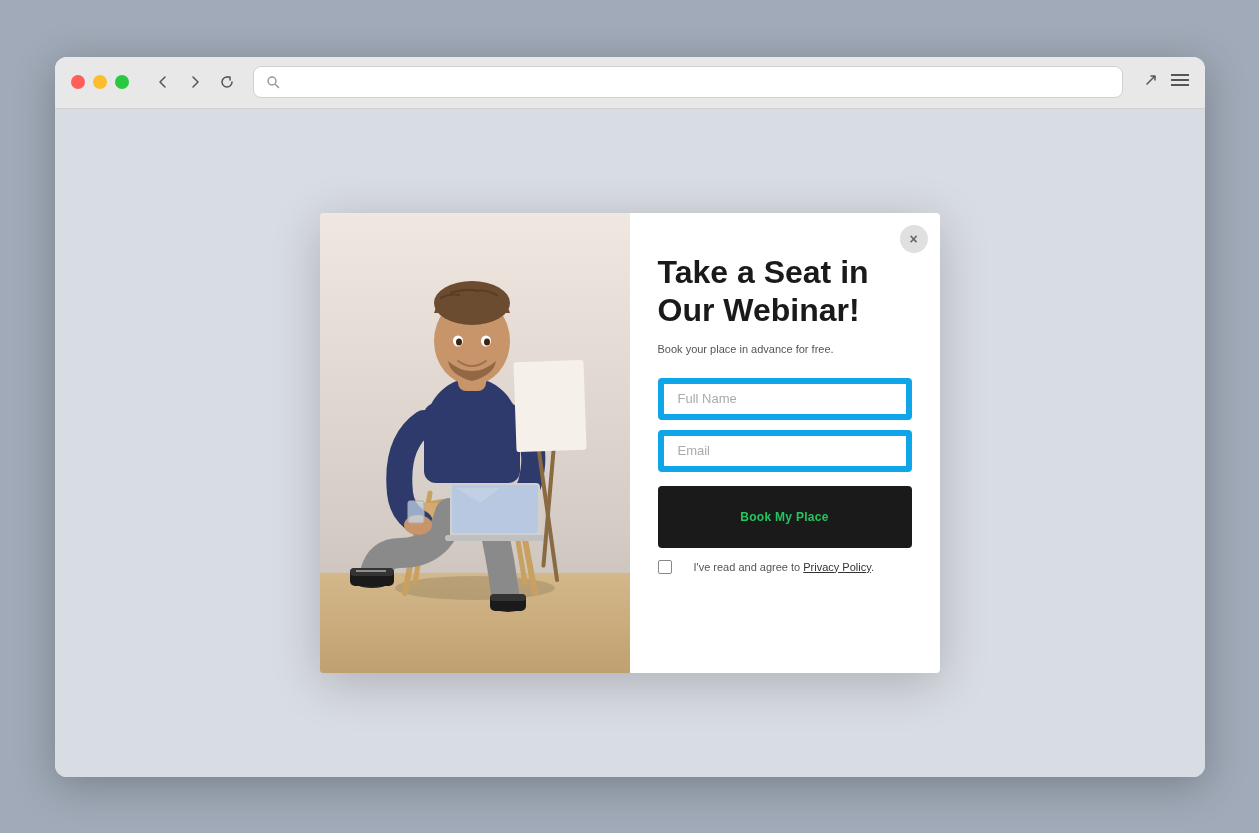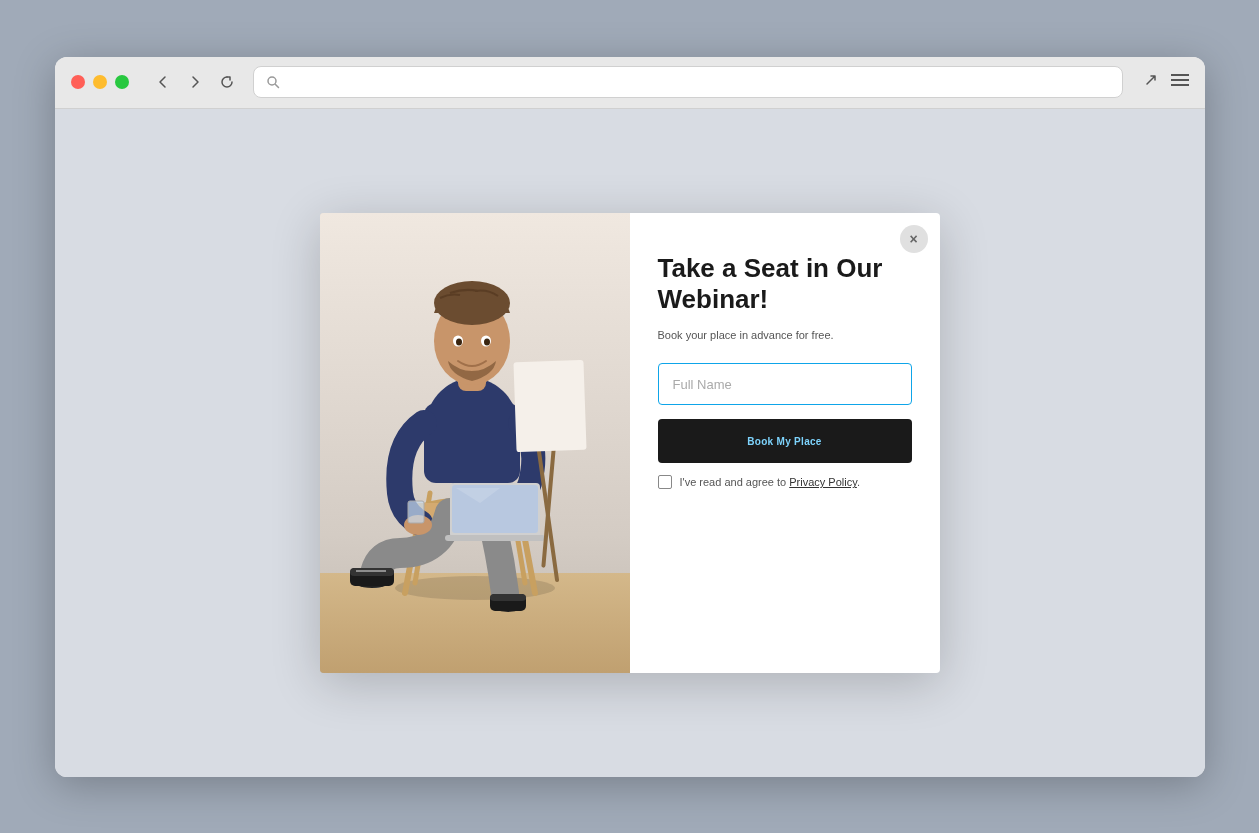--- a/index.html
+++ b/index.html
@@ -167,21 +167,21 @@
       cursor: pointer;
       display: flex;
       align-items: center;
       justify-content: center;
       color: #666;
       font-size: 14px;
       font-weight: bold;
     }
 
     .modal-title {
-      font-size: 26px;
+      font-size: 32px;
       font-weight: 800;
       color: #1a1a1a;
       line-height: 1.2;
       margin-bottom: 12px;
       margin-top: 8px;
     }
 
     .modal-subtitle {
       font-size: 11px;
       color: #555;
@@ -189,51 +189,51 @@
       line-height: 1.5;
     }
 
     .form-group {
       margin-bottom: 10px;
     }
 
     .form-input {
       width: 100%;
       height: 42px;
-      border: 1px solid #0ea5e9;
+      border: 6px solid #0ea5e9;
       border-radius: 4px;
       padding: 0 14px;
       font-size: 13px;
       color: #333;
       outline: none;
       background: #fff;
     }
 
     .form-input::placeholder {
       color: #aaa;
     }
 
     .submit-btn {
       width: 100%;
-      height: 44px;
+      height: 62px;
       background: #1a1a1a;
-      color: #7dd3fc;
+      color: #22c55e;
       border: none;
       border-radius: 4px;
-      font-size: 10px;
+      font-size: 12px;
       font-weight: 700;
       cursor: pointer;
       margin-top: 4px;
       letter-spacing: 0.3px;
     }
 
     .privacy-row {
       display: flex;
       align-items: center;
-      gap: 8px;
+      gap: 22px;
       margin-top: 12px;
     }
 
     .privacy-checkbox {
       width: 14px;
       height: 14px;
       border: 1.5px solid #888;
       border-radius: 2px;
       flex-shrink: 0;
       cursor: pointer;
@@ -415,20 +415,23 @@
         <div class="modal-form-area">
           <button class="close-btn">×</button>
 
           <h2 class="modal-title">Take a Seat in Our Webinar!</h2>
           <p class="modal-subtitle">Book your place in advance for free.</p>
 
           <div class="form-group">
             <input type="text" class="form-input" placeholder="Full Name" style="">
           </div>
 
+          <div class="form-group">
+            <input type="email" class="form-input" placeholder="Email" style="">
+          </div>
 
 
           <button class="submit-btn">Book My Place</button>
 
           <div class="privacy-row">
             <input type="checkbox" class="privacy-checkbox" style="">
             <span class="privacy-label">
               <span>I've read and agree to </span><span class="privacy-link">Privacy Policy</span><span>.</span>
             </span>
           </div>

